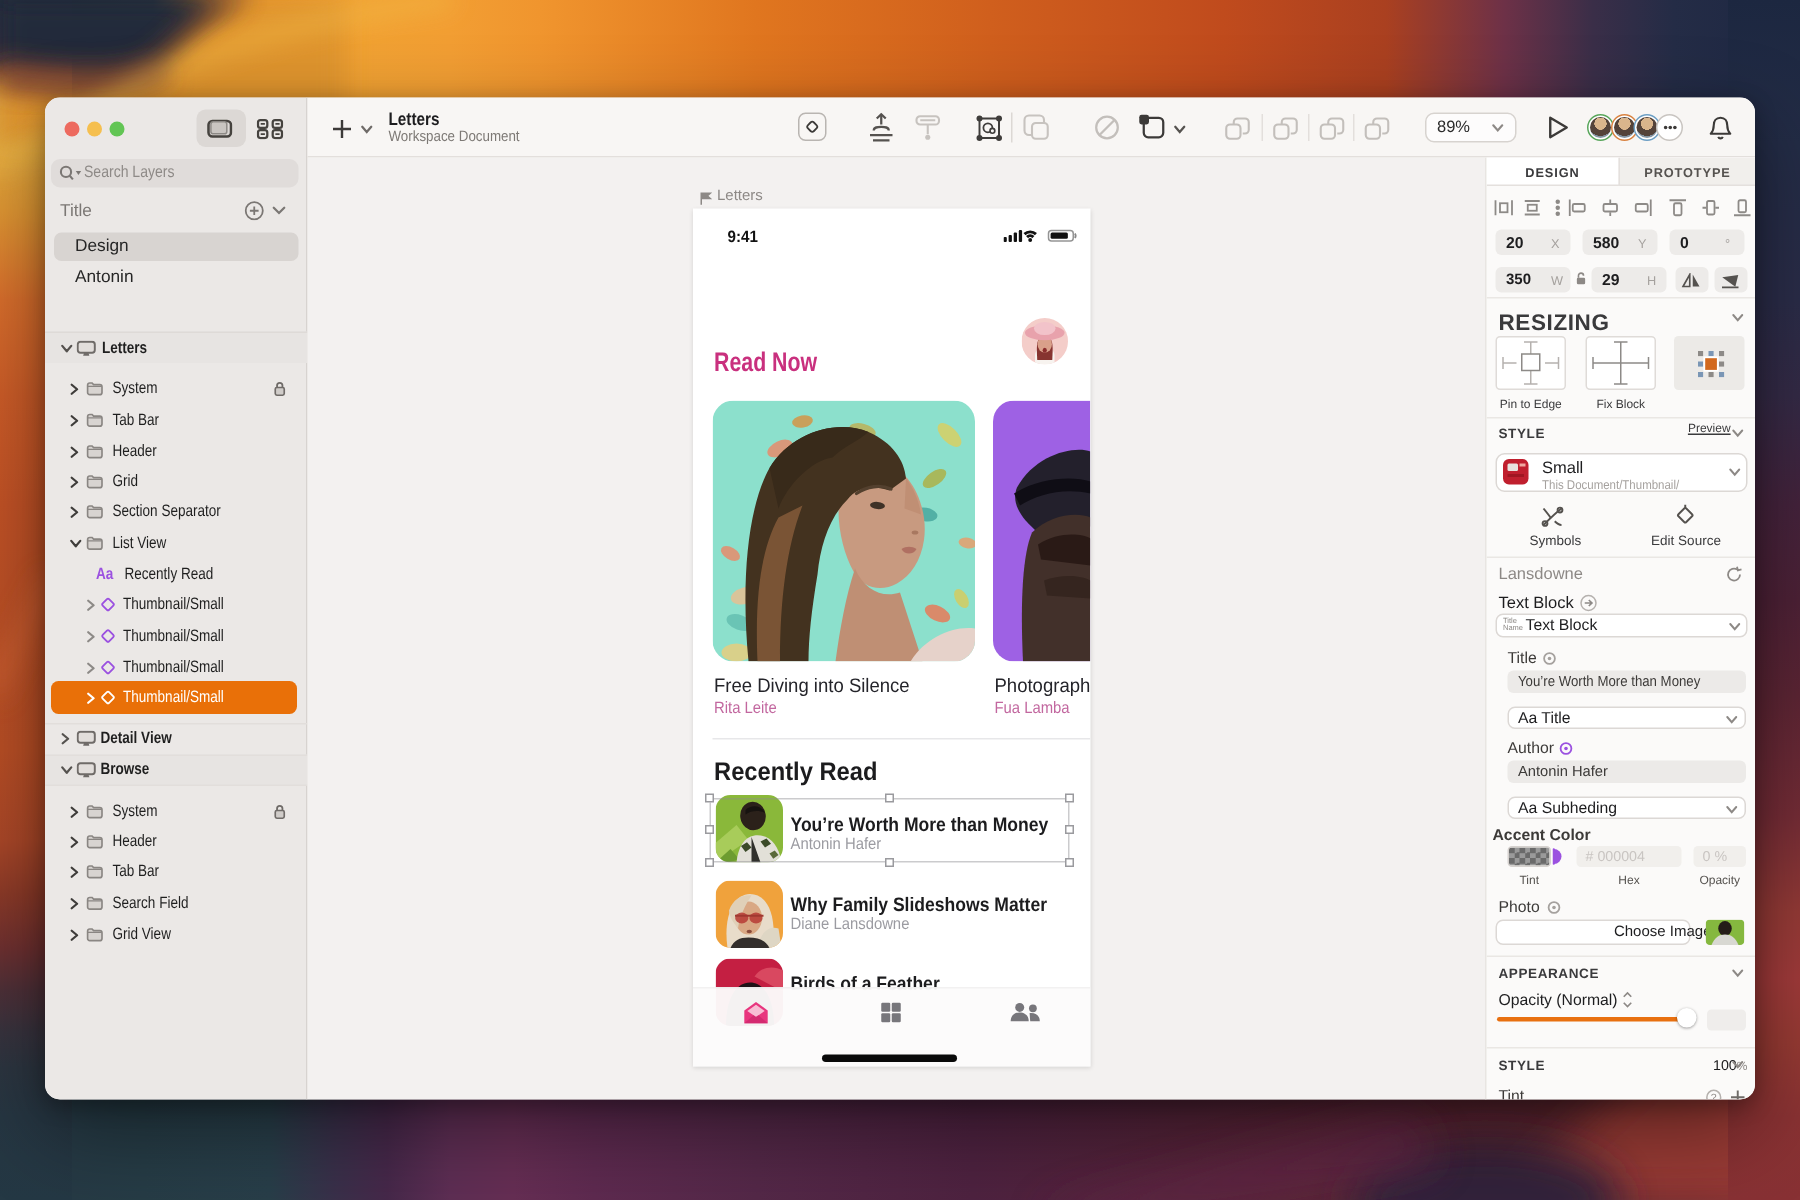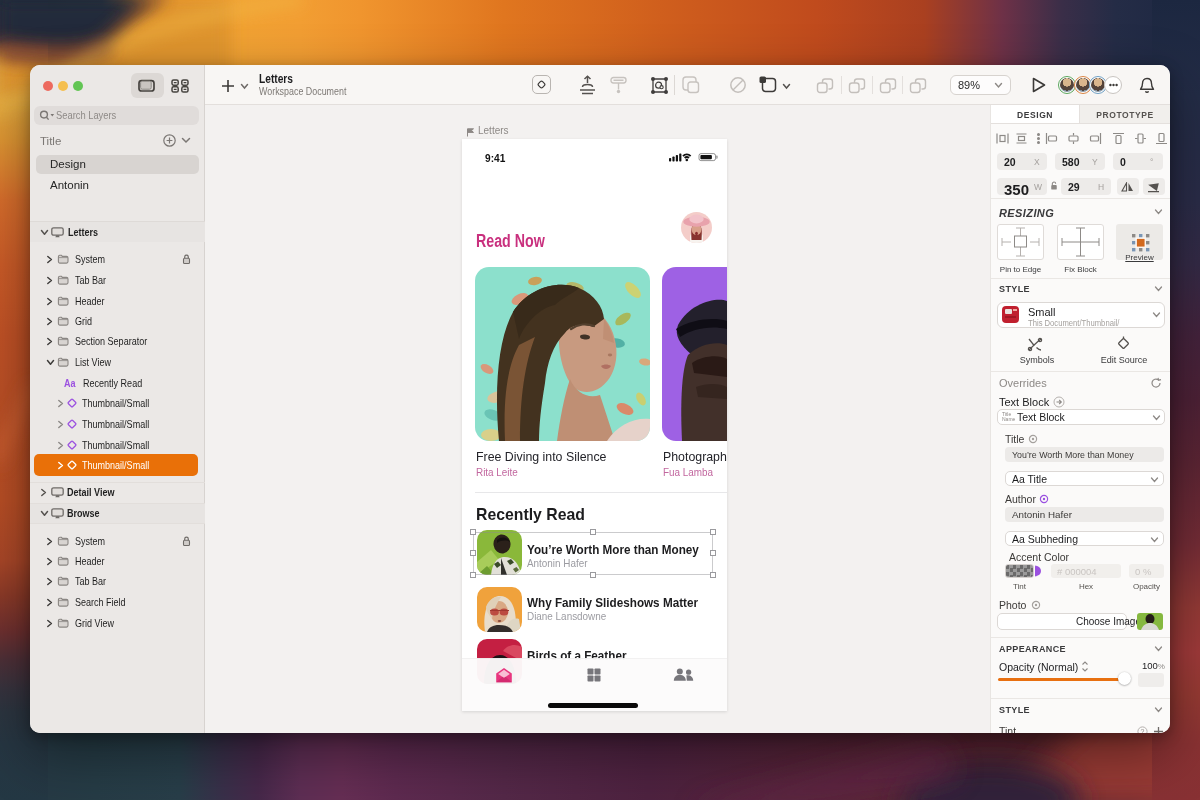--- a/index.html
+++ b/index.html
@@ -659,41 +659,41 @@
  <div class="abs" style="left:6px;top:48px;width:50px;height:17px;background:#ecc;background:#edebe9;border-radius:4px;"></div>
           <div class="abs" style="left:13px;top:51px;font-size:10.5px;font-weight:bold;color:#1d1d1f;">20</div>
           <div class="abs" style="left:43px;top:52px;font-size:8.5px;color:#a5a19e;">X</div>
           <div class="abs" style="left:64px;top:48px;width:50px;height:17px;background:#ecc;background:#edebe9;border-radius:4px;"></div>
           <div class="abs" style="left:71px;top:51px;font-size:10.5px;font-weight:bold;color:#1d1d1f;">580</div>
           <div class="abs" style="left:101px;top:52px;font-size:8.5px;color:#a5a19e;">Y</div>
           <div class="abs" style="left:122px;top:48px;width:50px;height:17px;background:#ecc;background:#edebe9;border-radius:4px;"></div>
           <div class="abs" style="left:129px;top:51px;font-size:10.5px;font-weight:bold;color:#1d1d1f;">0</div>
           <div class="abs" style="left:159px;top:52px;font-size:8.5px;color:#a5a19e;">°</div>
           <div class="abs" style="left:6px;top:73px;width:50px;height:17px;background:#ecc;background:#edebe9;border-radius:4px;"></div>
-          <div class="abs" style="left:13px;top:76px;font-size:15px;font-weight:bold;color:#1d1d1f;">350</div>
+          <div class="abs" style="left:13px;top:76px;font-size:10px;font-weight:bold;color:#1d1d1f;">350</div>
           <div class="abs" style="left:43px;top:77px;font-size:8.5px;color:#a5a19e;">W</div>
           <svg class="abs" style="left:58.5px;top:76px;" width="8" height="10" viewBox="0 0 9 11">
             <path d="M2.6 4.5 L2.6 3 A1.9 1.9 0 0 1 6.4 3" fill="none" stroke="#8d8986" stroke-width="1.2"></path>
             <rect x="1.4" y="4.5" width="6.2" height="5" rx="1" fill="#8d8986"></rect>
           </svg>
           <div class="abs" style="left:70px;top:73px;width:50px;height:17px;background:#ecc;background:#edebe9;border-radius:4px;"></div>
           <div class="abs" style="left:77px;top:76px;font-size:10.5px;font-weight:bold;color:#1d1d1f;">29</div>
           <div class="abs" style="left:107px;top:77px;font-size:8.5px;color:#a5a19e;">H</div>
           <div class="abs" style="left:126px;top:73px;width:22px;height:17px;background:#edebe9;border-radius:4px;"></div>
 <svg class="abs" style="left:130px;top:76.5px;" width="13" height="10" viewBox="0 0 13 10">
             <path d="M5.5 1 L5.5 9 L1 9 Z" fill="none" stroke="#55524f" stroke-width="1.1"></path>
             <path d="M7.5 1 L7.5 9 L12 9 Z" fill="#55524f"></path>
           </svg>
 <div class="abs" style="left:152px;top:73px;width:22px;height:17px;background:#edebe9;border-radius:4px;"></div>
 <svg class="abs" style="left:156px;top:75.5px;" width="13" height="12" viewBox="0 0 13 12">
             <path d="M1 5 L11 1 L11 9 Z" fill="#55524f" transform="rotate(14 6 5)"></path>
             <line x1="1" y1="10.6" x2="12" y2="10.6" stroke="#55524f" stroke-width="1.1"></line>
           </svg>
  <div class="abs" style="left:0;top:93px;width:180px;height:1px;background:#eae7e4;"></div>
- <div class="abs" style="left:8px;top:102px;font-size:11px;font-weight:bold;letter-spacing:0.4px;color:#3a3a3c;font-style:italic;">RESIZING</div>
+ <div class="abs" style="left:8px;top:102px;font-size:15px;font-weight:bold;letter-spacing:0.4px;color:#3a3a3c;">RESIZING</div>
  <svg class="abs" style="left:163px;top:104px;" width="9" height="6" viewBox="0 0 9 6">
             <path d="M1.5 1 L4.5 4.5 L7.5 1" fill="none" stroke="#8d8986" stroke-width="1.3" stroke-linecap="round"></path>
           </svg>
  <div class="abs" style="left:6px;top:119px;width:47px;height:36px;background:#fff;border:1px solid #dfdbd8;border-radius:3px;"></div>
 <svg class="abs" style="left:6px;top:119px;" width="47" height="36" viewBox="0 0 47 36">
             <g stroke="#b5b1ae" stroke-width="1">
 <line x1="23.5" y1="4" x2="23.5" y2="13"></line>
               <line x1="19" y1="4" x2="28" y2="4"></line>
 <line x1="23.5" y1="23" x2="23.5" y2="32"></line>
               <line x1="19" y1="32" x2="28" y2="32"></line>
@@ -723,21 +723,21 @@
             <rect x="16" y="17" width="3.4" height="3.4" fill="#7a96b5"></rect>
             <rect x="30" y="17" width="3.4" height="3.4" fill="#8d8a87"></rect>
             <rect x="16" y="24" width="3.4" height="3.4" fill="#7a96b5"></rect>
             <rect x="23" y="24" width="3.4" height="3.4" fill="#8d8a87"></rect>
             <rect x="30" y="24" width="3.4" height="3.4" fill="#7a96b5"></rect>
             <rect x="20.2" y="14.2" width="9" height="9" fill="#d2691e"></rect>
             <rect x="20.2" y="14.2" width="9" height="9" fill="none" stroke="#fff" stroke-width="1.2"></rect>
           </svg>
           <div class="abs" style="left:6px;top:160px;width:47px;text-align:center;font-size:8px;color:#3a3a3c;white-space:nowrap;">Pin to Edge</div>
           <div class="abs" style="left:66px;top:160px;width:47px;text-align:center;font-size:8px;color:#3a3a3c;">Fix Block</div>
-          <div class="abs" style="left:125px;top:148px;width:47px;text-align:center;font-size:8px;color:#3a3a3c;text-decoration:underline;">Preview</div>
+          <div class="abs" style="left:125px;top:176px;width:47px;text-align:center;font-size:8px;color:#3a3a3c;text-decoration:underline;">Preview</div>
  <div class="abs" style="left:0;top:173px;width:180px;height:1px;background:#eae7e4;"></div>
  <div class="abs" style="left:8px;top:179px;font-size:9px;font-weight:bold;letter-spacing:0.4px;color:#3a3a3c;">STYLE</div>
  <svg class="abs" style="left:163px;top:181px;" width="9" height="6" viewBox="0 0 9 6">
             <path d="M1.5 1 L4.5 4.5 L7.5 1" fill="none" stroke="#8d8986" stroke-width="1.3" stroke-linecap="round"></path>
           </svg>
  <div class="abs" style="left:6px;top:197px;width:168px;height:26px;background:#fff;border:1px solid #dcd8d5;border-radius:6px;"></div>
  <div class="abs" style="left:11px;top:201px;width:17px;height:17px;border-radius:4px;background:#c01f2e;overflow:hidden;">
    <div class="abs" style="left:2.5px;top:3px;width:7px;height:5px;background:#e8e2de;border-radius:1px;"></div>
    <div class="abs" style="left:10.5px;top:3px;width:4px;height:2px;background:#f0a8a0;"></div>
    <div class="abs" style="left:2.5px;top:10px;width:11px;height:1.6px;background:#a01622;"></div>
@@ -756,21 +756,21 @@
               <circle cx="13" cy="3" r="1.6"></circle>
    </g>
           </svg>
  <div class="abs" style="left:12px;top:250px;width:68px;text-align:center;font-size:9px;color:#3a3a3c;">Symbols</div>
  <svg class="abs" style="left:126px;top:231px;" width="13" height="16" viewBox="0 0 13 16">
    <rect x="2.8" y="3.8" width="7.4" height="7.4" rx="1" fill="none" stroke="#55524f" stroke-width="1.3" transform="rotate(45 6.5 7.5)"></rect>
    <line x1="6.5" y1="0.5" x2="6.5" y2="3" stroke="#55524f" stroke-width="1.3"></line>
  </svg>
  <div class="abs" style="left:98px;top:250px;width:70px;text-align:center;font-size:9px;color:#3a3a3c;">Edit Source</div>
  <div class="abs" style="left:0;top:266px;width:180px;height:1px;background:#eae7e4;"></div>
- <div class="abs" style="left:8px;top:272px;font-size:11px;color:#8d8986;">Overrides</div>
+ <div class="abs" style="left:8px;top:272px;font-size:11px;color:#8d8986;">Lansdowne</div>
  <svg class="abs" style="left:159px;top:272px;" width="12" height="12" viewBox="0 0 12 12">
    <path d="M10 6 a4 4 0 1 1-1.8-3.3" fill="none" stroke="#8d8986" stroke-width="1.2"></path>
    <path d="M8 0.8 L8.6 3.2 L11 2.6" fill="none" stroke="#8d8986" stroke-width="1.2"></path>
  </svg>
  <div class="abs" style="left:8px;top:291px;font-size:11px;color:#1d1d1f;">Text Block</div>
  <svg class="abs" style="left:62px;top:291px;" width="12" height="12" viewBox="0 0 12 12">
    <circle cx="6" cy="6" r="5" fill="none" stroke="#b5b1ae" stroke-width="1"></circle>
    <path d="M3.5 6 L8 6 M6.2 4 L8.3 6 L6.2 8" fill="none" stroke="#8d8986" stroke-width="1.1"></path>
  </svg>
  <div class="abs" style="left:6px;top:304px;width:168px;height:16px;background:#fff;border:1px solid #dcd8d5;border-radius:5px;"></div>
@@ -796,21 +796,21 @@
             <circle cx="5" cy="5" r="3.6" fill="none" stroke="#9b51e0" stroke-width="1.2"></circle>
             <circle cx="5" cy="5" r="1.2" fill="#9b51e0"></circle>
           </svg>
  <div class="abs" style="left:14px;top:402px;width:159px;height:15px;background:#eceae8;border-radius:4px;"></div>
  <div class="abs" style="left:21px;top:404px;font-size:9.8px;color:#3c3a38;">Antonin Hafer</div>
  <div class="abs" style="left:14px;top:426px;width:159px;height:15px;background:#fff;border:1px solid #dcd8d5;border-radius:5px;"></div>
  <div class="abs" style="left:21px;top:428px;font-size:10.5px;color:#1d1d1f;">Aa Subheding</div>
  <svg class="abs" style="left:159px;top:432px;" width="9" height="6" viewBox="0 0 9 6">
             <path d="M1.5 1 L4.5 4.5 L7.5 1" fill="none" stroke="#8d8986" stroke-width="1.3" stroke-linecap="round"></path>
           </svg>
- <div class="abs" style="left:18px;top:446px;font-size:10.5px;color:#3c3a38;">Accent Color</div>
+ <div class="abs" style="left:4px;top:446px;font-size:10.5px;color:#3c3a38;font-weight:bold;">Accent Color</div>
  <div class="abs" style="left:14px;top:459px;width:29px;height:14px;border-radius:3px;overflow:hidden;border:1px solid #d5d1ce;background:conic-gradient(#9a9a9a 0 25%, #6a6a6a 25% 50%, #9a9a9a 50% 75%, #6a6a6a 75%) 0 0/7px 7px;"></div>
  <svg class="abs" style="left:44px;top:459px;" width="8" height="14" viewBox="0 0 8 14">
             <path d="M1 2 a5 5 0 0 1 0 10 Z" fill="#9b51e0"></path>
             <rect x="0" y="1.5" width="1.6" height="11" rx="0.8" fill="#9b51e0"></rect>
           </svg>
  <div class="abs" style="left:60px;top:459px;width:70px;height:14px;background:#f1efec;border-radius:3px;"></div>
  <div class="abs" style="left:66px;top:461px;font-size:9.5px;color:#c9c5c2;"># 000004</div>
  <div class="abs" style="left:138px;top:459px;width:35px;height:14px;background:#f1efec;border-radius:3px;"></div>
  <div class="abs" style="left:144px;top:461px;font-size:9.5px;color:#c9c5c2;">0 %</div>
  <div class="abs" style="left:14px;top:477px;width:29px;text-align:center;font-size:8px;color:#55524f;">Tint</div>
@@ -835,21 +835,21 @@
  <svg class="abs" style="left:163px;top:541px;" width="9" height="6" viewBox="0 0 9 6">
             <path d="M1.5 1 L4.5 4.5 L7.5 1" fill="none" stroke="#8d8986" stroke-width="1.3" stroke-linecap="round"></path>
           </svg>
  <div class="abs" style="left:8px;top:556px;font-size:10.5px;color:#1d1d1f;">Opacity (Normal)</div>
  <svg class="abs" style="left:90px;top:556px;" width="8" height="11" viewBox="0 0 8 11">
             <path d="M1.5 3.5 L4 1 L6.5 3.5 M1.5 7.5 L4 10 L6.5 7.5" fill="none" stroke="#8d8986" stroke-width="1.1"></path>
           </svg>
  <div class="abs" style="left:7px;top:573px;width:127px;height:3px;background:#e87010;border-radius:2px;"></div>
  <div class="abs" style="left:127px;top:567px;width:13px;height:13px;border-radius:50%;background:#fff;box-shadow:0 0.5px 2px rgba(0,0,0,0.4);"></div>
  <div class="abs" style="left:147px;top:568px;width:26px;height:14px;background:#efedeb;border-radius:3px;"></div>
- <div class="abs" style="left:151px;top:555px;font-size:9.5px;color:#1d1d1f;">100<span style="color:#8d8986;font-size:8px;">%</span></div>
+ <div class="abs" style="left:151px;top:600px;font-size:9.5px;color:#1d1d1f;">100<span style="color:#8d8986;font-size:8px;">%</span></div>
  <div class="abs" style="left:0;top:593px;width:180px;height:1px;background:#eae7e4;"></div>
  <div class="abs" style="left:8px;top:600px;font-size:9px;font-weight:bold;letter-spacing:0.4px;color:#3a3a3c;">STYLE</div>
  <svg class="abs" style="left:163px;top:602px;" width="9" height="6" viewBox="0 0 9 6">
             <path d="M1.5 1 L4.5 4.5 L7.5 1" fill="none" stroke="#8d8986" stroke-width="1.3" stroke-linecap="round"></path>
           </svg>
  <div class="abs" style="left:8px;top:620px;font-size:10.5px;color:#3c3a38;">Tint</div>
  <svg class="abs" style="left:146px;top:621px;" width="11" height="11" viewBox="0 0 11 11">
             <circle cx="5.5" cy="5.5" r="4.6" fill="none" stroke="#b5b1ae" stroke-width="1"></circle>
             <text x="5.5" y="8" font-size="7" text-anchor="middle" fill="#8d8986" font-family="Liberation Sans">?</text>
           </svg>

